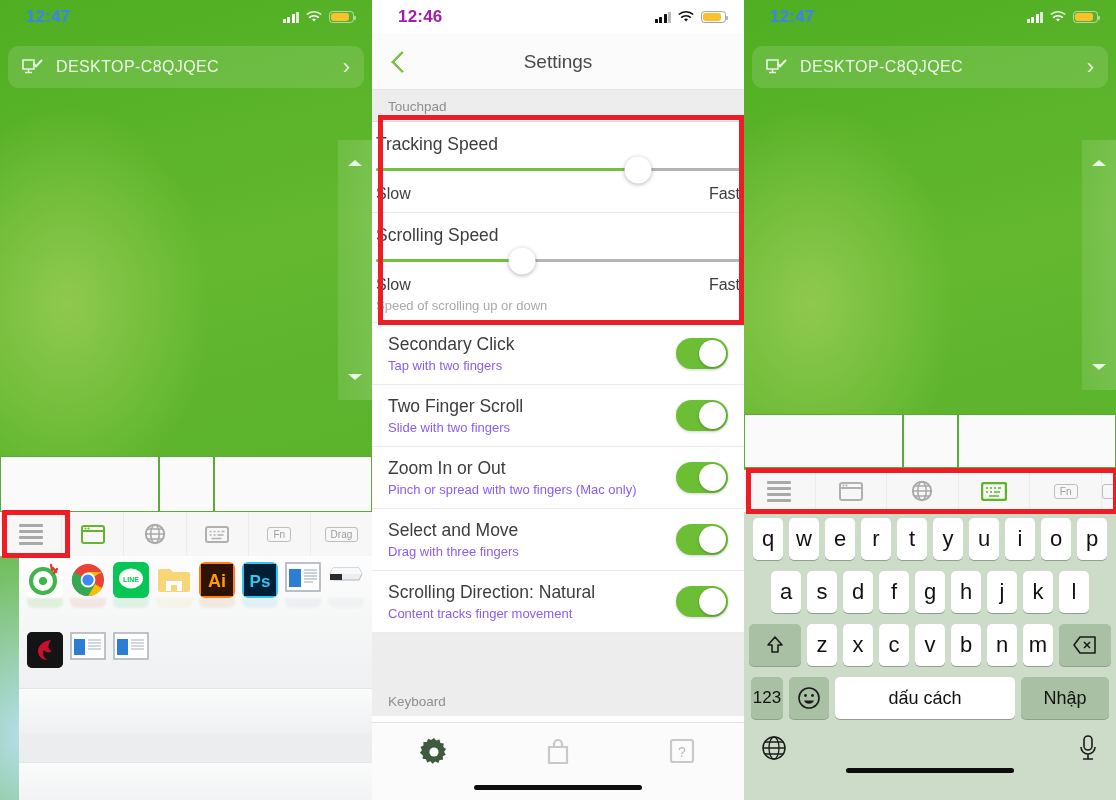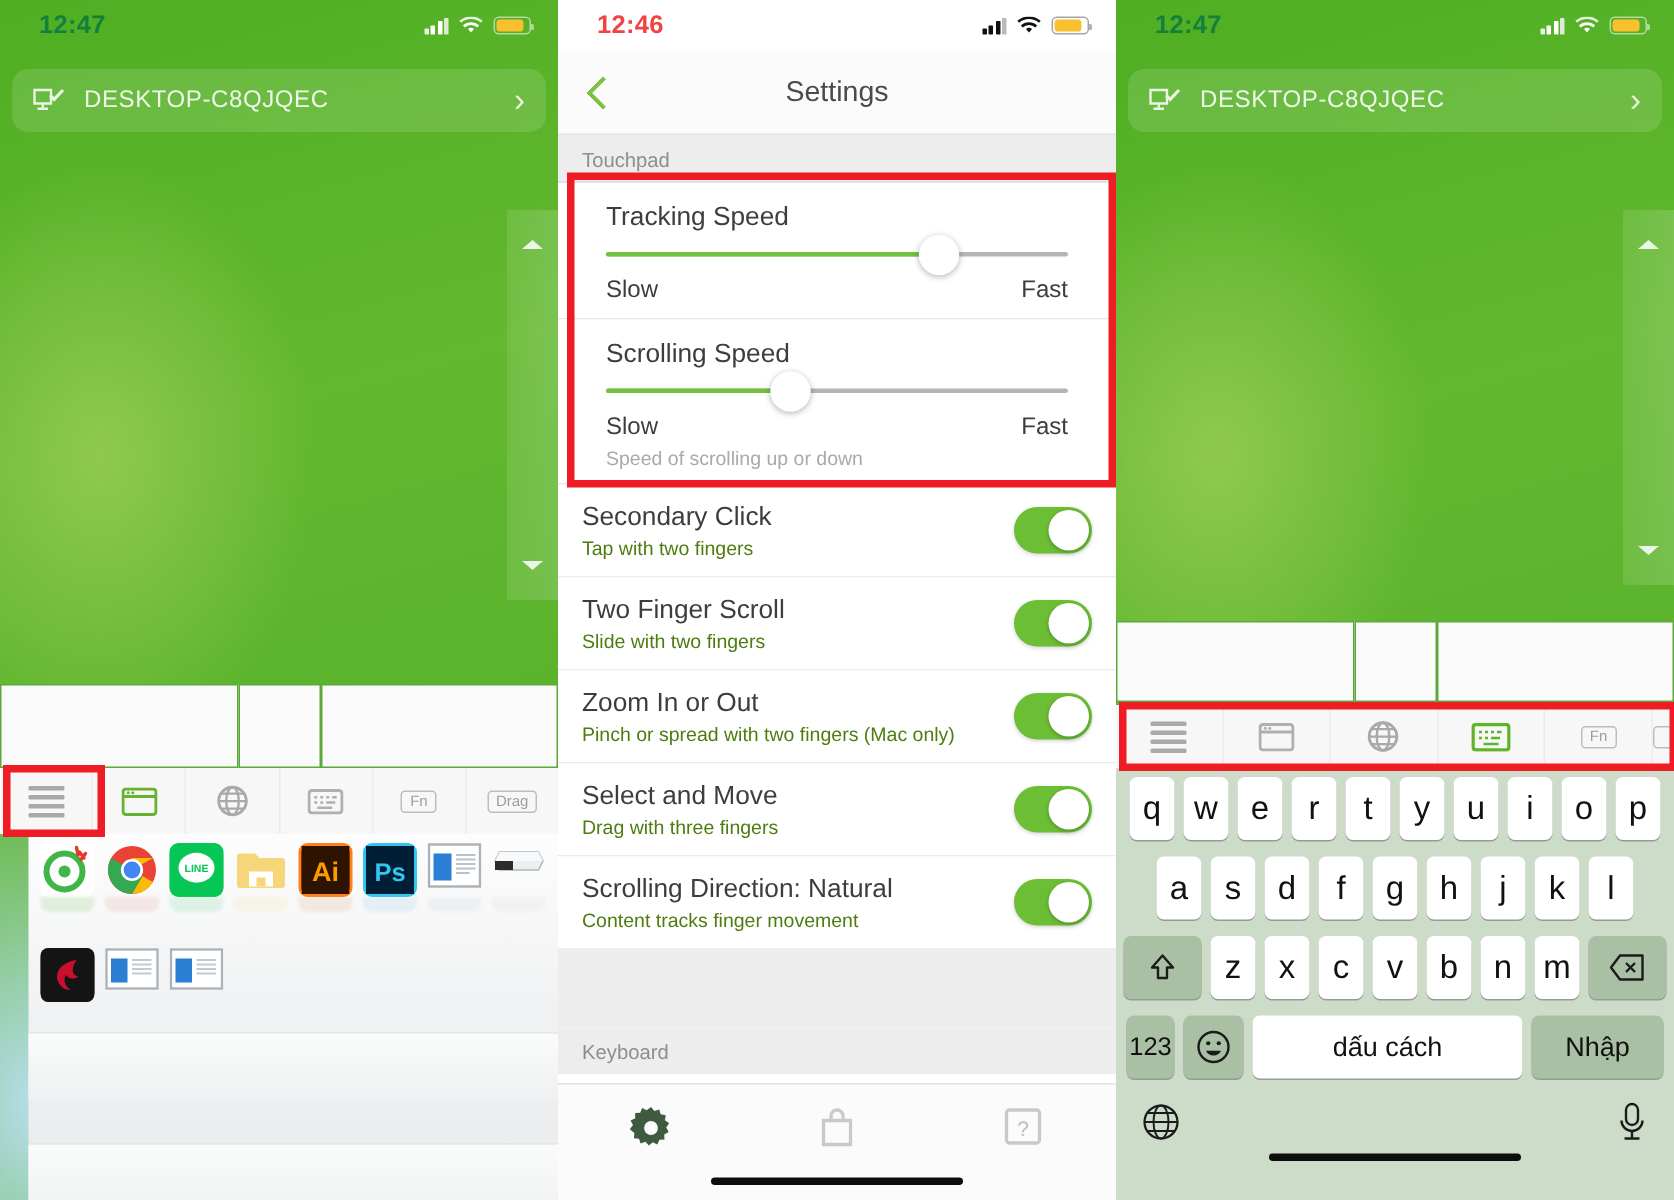--- a/index.html
+++ b/index.html
@@ -12,22 +12,22 @@
   .panel { width: 372px; height: 800px; position: relative; overflow: hidden; }
 
   
   .statusbar {
     height: 34px; display: flex; align-items: center;
     justify-content: space-between; padding: 0 18px 0 26px;
     position: relative; z-index: 6;
   }
   .sb-time { font-size: 17px; font-weight: bold; letter-spacing: .2px; }
   .sb-right { display: flex; align-items: center; gap: 7px; }
-  .sb-white .sb-time { color: #15803d; }
-  .sb-dark .sb-time { color: #ef4444; }
+  .sb-white .sb-time { color: #3b82f6; }
+  .sb-dark .sb-time { color: #a21caf; }
 
   .sig { display: flex; align-items: flex-end; gap: 1.5px; height: 11px; }
   .sig i { width: 3px; border-radius: .5px; display: block; }
   .sig i:nth-child(1) { height: 4px; }
   .sig i:nth-child(2) { height: 6px; }
   .sig i:nth-child(3) { height: 8.5px; }
   .sig i:nth-child(4) { height: 11px; }
   .sb-white .sig i { background: #ffffff; }
   .sb-white .sig i:nth-child(1){ background:#e9f3e4; }
   .sb-dark .sig i { background: #111; }
@@ -129,38 +129,38 @@
   .back-chev {
     position:absolute; left:22px; width:16px; height:16px;
     border-left:3.4px solid #7cc242; border-bottom:3.4px solid #7cc242;
     transform: rotate(45deg); border-radius:1px;
   }
   .nav-title { flex:1; text-align:center; font-size:19px; color:#4a4a4a; }
   .grouphdr {
     background:#ededed; padding:9px 16px 7px; font-size:13.5px; color:#8e8e8e;
     border-bottom:1px solid #e0e0e0;
   }
-  .slider-block { padding: 12px 32px 9px; border-bottom:1px solid #e8e8e8; background:#fff; }
+  .slider-block { padding: 12px 4px 9px; border-bottom:1px solid #e8e8e8; background:#fff; }
   .sl-title { font-size:17.5px; color:#3d3d3d; margin-bottom:13px; }
   .sl-track { position:relative; height:3px; background:#b5b5b5; border-radius:2px; margin-bottom:14px; }
   .sl-fill { position:absolute; left:0; top:0; height:3px; background:#72c241; border-radius:2px; }
   .sl-knob {
     position:absolute; top:50%; width:27px; height:27px; border-radius:50%;
     background:#fff; box-shadow:0 1px 4px rgba(0,0,0,.3); transform:translate(-50%,-50%);
   }
   .sl-ends { display:flex; justify-content:space-between; font-size:16px; color:#3d3d3d; }
   .sl-desc { font-size:13px; color:#a9a9a9; margin-top:4px; }
 
   .row {
     display:flex; align-items:center; padding:11px 16px;
     border-bottom:1px solid #ebebeb; background:#fff;
   }
   .row-txt { flex:1; }
   .row-title { font-size:17.5px; color:#3d3d3d; }
-  .row-sub { font-size:13px; color:#4d7c0f; margin-top:3px; }
+  .row-sub { font-size:13px; color:#8b5cf6; margin-top:3px; }
   .toggle {
     width:52px; height:31px; border-radius:16px; background:#6cbf35;
     position:relative; flex:none; box-shadow:0 1px 3px rgba(0,0,0,.18);
   }
   .toggle i {
     position:absolute; top:2px; right:2px; width:27px; height:27px;
     border-radius:50%; background:#fff; box-shadow:0 1px 3px rgba(0,0,0,.28);
   }
   .gap { height:52px; background:#ededed; }
   .redbox {

